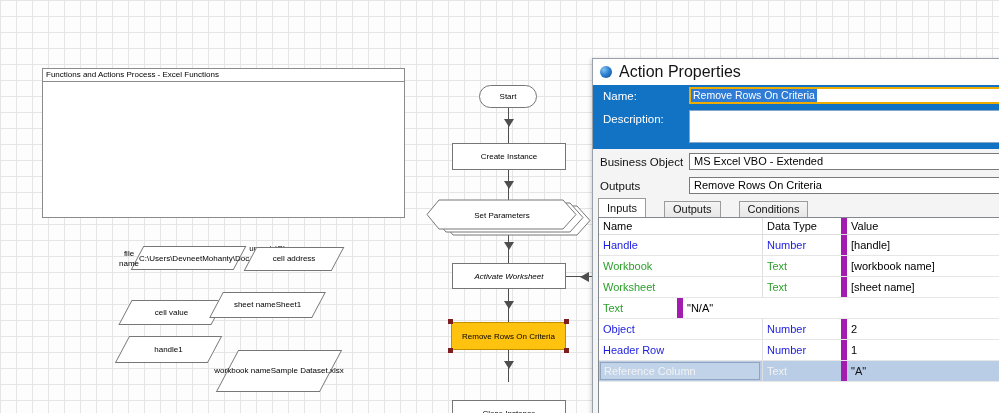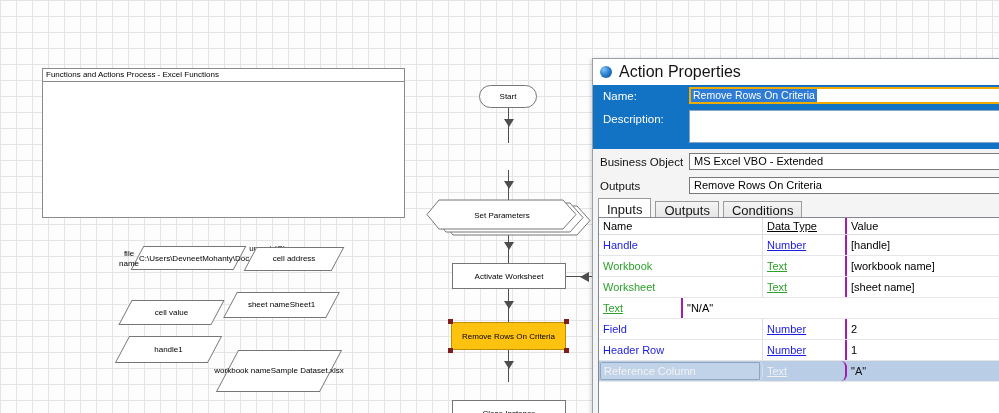--- a/index.html
+++ b/index.html
@@ -16,21 +16,21 @@
   .process-box { position: absolute; left: 42px; top: 68px; width: 363px; height: 150px;
     border: 1px solid #8b8b8b; background: #fff; }
   .pb-title { height: 13px; border-bottom: 1px solid #8b8b8b; font-size: 8px; line-height: 12px;
     padding-left: 3px; color: #000; white-space: nowrap; overflow: hidden; }
 
   
   .stage { position: absolute; border: 1px solid #767676; background: #fff; display: flex;
     align-items: center; justify-content: center; font-size: 8px; color: #000; text-align: center; }
   .st-start    { left: 479px; top: 85px;  width: 58px;  height: 23px; border-radius: 12px; }
   .st-create   { left: 452px; top: 143px; width: 114px; height: 27px; }
-  .st-activate { left: 452px; top: 263px; width: 114px; height: 26px; }
+  .st-activate { left: 452px; top: 263px; width: 114px; height: 26px; font-style: italic; }
   .st-remove   { left: 451px; top: 322px; width: 115px; height: 28px;
     background: var(--stage-highlight-fill, #FFC20E); border-color: var(--stage-highlight-border, #C08F00); }
   .st-close    { left: 452px; top: 400px; width: 114px; height: 27px; text-align: right; }
   .handle { position: absolute; width: 5px; height: 5px; background: #7d1f1f; }
   .h-tl { left: -4px; top: -4px; } .h-tr { right: -4px; top: -4px; }
   .h-bl { left: -4px; bottom: -4px; } .h-br { right: -4px; bottom: -4px; }
 
   
   .vline { position: absolute; left: 508px; width: 1px; background: #4e4e4e; }
   .hline { position: absolute; top: 276px; height: 1px; background: #4e4e4e; }
@@ -44,21 +44,21 @@
   
   .pgram { position: absolute; }
   .pgram .shape { position: absolute; inset: 0; background: #fff; border: 1px solid #767676; transform: skewX(-28deg); }
   .pgram .txt { position: absolute; left: -18px; right: -18px; top: 0; bottom: 0; display: flex;
     flex-direction: row; align-items: center; justify-content: center;
     font-size: 8px; line-height: 9.5px; color: #000; text-align: center; }
   .pgram .txt.top { justify-content: flex-start; padding-top: 1px; }
   .di-filename { left: 137px; top: 246px; width: 103px; height: 24px; }
   .di-celladdr { left: 250px; top: 247px; width: 88px;  height: 24px; }
   .di-cellval  { left: 125px; top: 300px; width: 93px;  height: 25px; }
-  .di-sheet    { left: 230px; top: 292px; width: 103px; height: 26px; }
+  .di-sheet    { left: 216px; top: 292px; width: 103px; height: 26px; }
   .di-handle   { left: 122px; top: 336px; width: 93px;  height: 27px; }
   .di-workbook { left: 227px; top: 350px; width: 104px; height: 42px; }
 
   
   .dialog { position: absolute; left: 592px; top: 58px; width: 420px; height: 372px;
     background: #f4f4f4; border: 1px solid #98a0aa; box-shadow: -1px 1px 4px rgba(0,0,0,0.18); }
   .titlebar { position: absolute; left: 0; top: 0; right: 0; height: 26px; background: #fff;
     display: flex; align-items: center; padding-left: 7px; }
   .bp-icon { width: 12px; height: 12px; border-radius: 50%; margin-right: 7px;
     background: radial-gradient(circle at 32% 30%, #7fc4f2 0%, #2f81d2 45%, #0a4c8f 100%); }
@@ -78,37 +78,37 @@
   .fl-label { position: absolute; font-size: 11.5px; color: #101010; }
   .lbl-bo { left: 7px; top: 97px; }
   .lbl-action { left: 7px; top: 121px; }
   .combo { position: absolute; left: 96px; right: 0; height: 17px; background: #fff;
     border: 1px solid #7a7a7a; font-size: 11px; line-height: 15px; padding-left: 4px; color: #000;
     white-space: nowrap; overflow: hidden; }
   .combo-bo { top: 94px; }
   .combo-action { top: 118px; }
 
   .tabs { position: absolute; left: 5px; top: 139px; height: 19px; display: flex; align-items: flex-end; }
-  .tab { font-size: 13px; padding: 1px 8px 0; border: 1px solid #9b9b9b; border-bottom: none;
-    background: linear-gradient(#f4f4f4, #e7e7e7); height: 16px; margin-right: 4px; color: #141414; }
+  .tab { font-size: 11px; padding: 1px 8px 0; border: 1px solid #9b9b9b; border-bottom: none;
+    background: linear-gradient(#f4f4f4, #e7e7e7); height: 16px; margin-right: 18px; color: #141414; }
   .tab.active { background: #fff; height: 19px; position: relative; z-index: 2; padding-top: 3px; }
 
   .itable { position: absolute; left: 5px; top: 158px; right: -2px; height: 250px; background: #fff;
     border: 1px solid #828790; font-size: 11px; overflow: hidden; }
   .thead { display: flex; height: 17px; line-height: 16px; border-bottom: 1px solid #dcdcdc; color: #000; background: #fff; }
   .tcell { padding-left: 4px; overflow: hidden; white-space: nowrap; }
   .c-name { width: 164px; border-right: 1px solid #dfdfdf; }
-  .c-type { width: 84px; border-right: 2px solid #a21caf; text-decoration: underline; }
+  .c-type { width: 84px; border-right: 6px solid #a21caf; }
   .c-val { flex: 1; }
   .trow { display: flex; height: 21px; line-height: 20px; border-bottom: 1px solid #e6e6e6; }
   .cl-blue { color: var(--name-blue, #1C1CDF); }
   .cl-green { color: var(--name-green, #2DA02D); }
   .trow .c-val { color: #000; }
   .trow.selected { background: var(--selected-row-bg, #B9CDE6); }
-  .trow.selected .c-name, .trow.selected .c-type { color: #f2f2f2; border-radius: 6px; }
+  .trow.selected .c-name, .trow.selected .c-type { color: #f2f2f2; }
   .trow.selected .c-val { color: #101010; }
   .trow.selected .c-name { padding: 1px 0 0 1px; }
   .focusbox { display: block; border: 1px solid #90a5c0; height: 18px; line-height: 16px;
     padding-left: 3px; background: rgba(255,255,255,0.12); margin-right: 2px; }
 </style>
 </head>
 <body>
 
 <div class="screen">
 
@@ -126,20 +126,23 @@
   <div class="ah-down" style="top:301px"></div>
   <div class="vline" style="top:350px;height:32px"></div>
   <div class="ah-down" style="top:361px"></div>
   <div class="vline" style="top:409px;height:4px"></div>
   <div class="hline" style="left:566px;width:28px"></div>
   <div class="ah-left" style="left:580px;top:272px"></div>
 
   <div class="stage st-start">
     <span>Start</span>
   </div>
+  <div class="stage st-create">
+    <span>Create Instance</span>
+  </div>
 
   <div class="hexwrap">
     <svg width="168" height="40" viewBox="0 0 168 40">
       <g fill="#ffffff" stroke="#767676" stroke-width="1">
         <path d="M13,1 L137,1 L150,15.5 L137,30 L13,30 L1,15.5 Z" transform="translate(14,6)"></path>
         <path d="M13,1 L137,1 L150,15.5 L137,30 L13,30 L1,15.5 Z" transform="translate(7,3)"></path>
         <path d="M13,1 L137,1 L150,15.5 L137,30 L13,30 L1,15.5 Z"></path>
       </g>
       <text x="76" y="19" text-anchor="middle" font-size="8" fill="#000000">Set Parameters</text>
     </svg>
@@ -255,21 +258,21 @@
           <div class="trow">
             <div class="tcell c-name cl-green">Worksheet</div>
             <div class="tcell c-type cl-green">Text</div>
             <div class="tcell c-val">[sheet name]</div>
           </div>
           <div class="trow">
             <div class="tcell c-type cl-green">Text</div>
             <div class="tcell c-val">"N/A"</div>
           </div>
           <div class="trow">
-            <div class="tcell c-name cl-blue">Field</div>
+            <div class="tcell c-name cl-blue">Object</div>
             <div class="tcell c-type cl-blue">Number</div>
             <div class="tcell c-val">2</div>
           </div>
           <div class="trow">
             <div class="tcell c-name cl-blue">Header Row</div>
             <div class="tcell c-type cl-blue">Number</div>
             <div class="tcell c-val">1</div>
           </div>
           <div class="trow selected">
             <div class="tcell c-name cl-blue">

